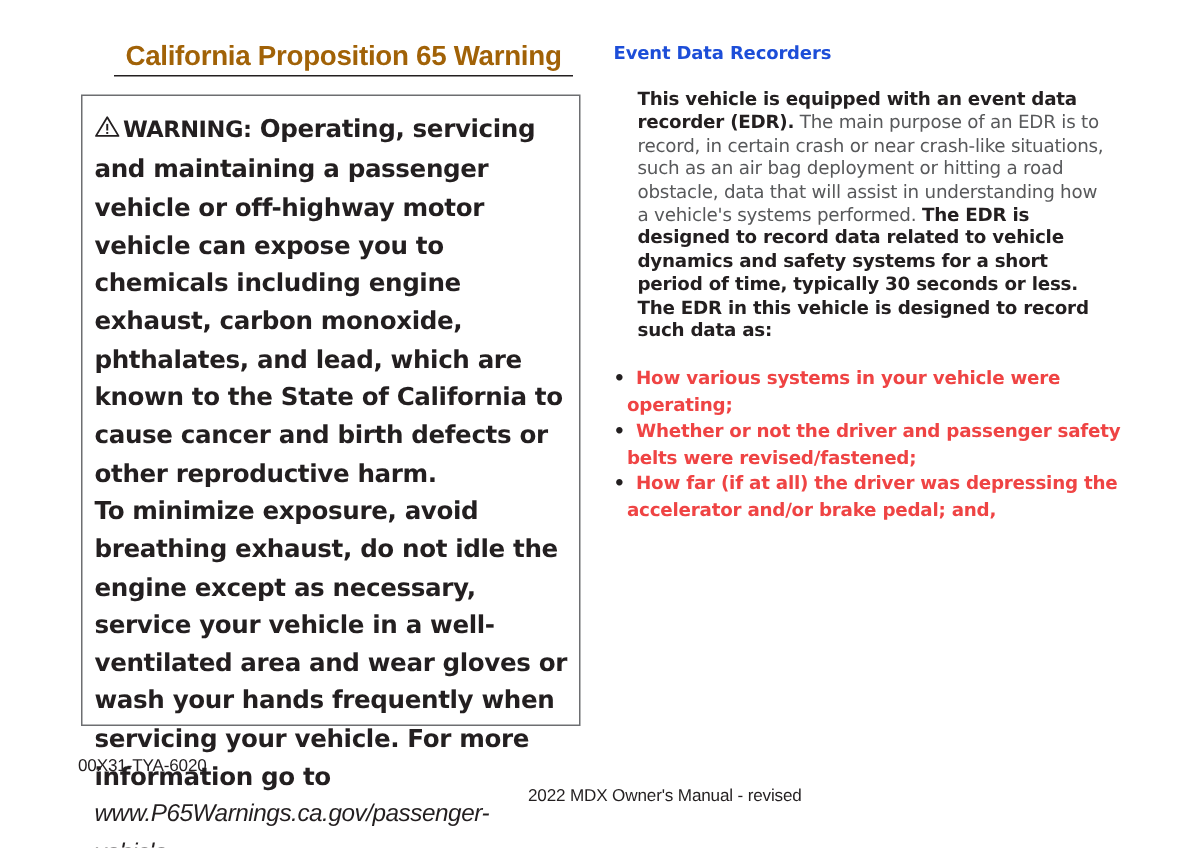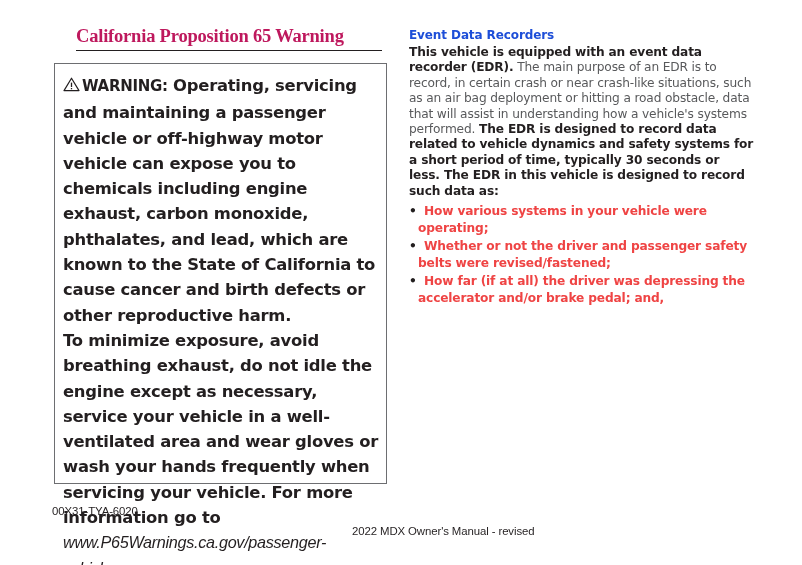--- a/index.html
+++ b/index.html
@@ -18,25 +18,26 @@
 
   
   #left-column {
     position: absolute;
     left: 54px;
     top: 26px;
     width: 335px;
   }
 
   #prop65-heading {
-    font-family: Liberation Serif, serif;
+    font-family: Liberation Sans, sans-serif;
     font-size: 18.5px;
     font-weight: bold;
     letter-spacing: -0.2px;
-    color: #be185d;
+    color: #a16207;
+    text-align: center;
     width: 306px;
     margin-left: 22px;
     padding-bottom: 3px;
     border-bottom: 1.6px solid #231f20;
     line-height: 1.15;
   }
 
   #warning-box {
     position: absolute;
     left: 0px;
@@ -95,21 +96,21 @@
     color: #1d4ed8;
     margin: 0 0 2px 0;
     line-height: 1.25;
   }
 
   #edr-paragraph {
     font-size: 12.2px;
     line-height: 15.4px;
     letter-spacing: -0.15px;
     color: #58595b;
-    margin: 0;
+    margin: 16px;
     font-weight: normal;
   }
 
   #edr-paragraph .lead,
   #edr-paragraph .emph {
     font-weight: bold;
     color: #231f20;
   }
 
   #edr-bullets {

